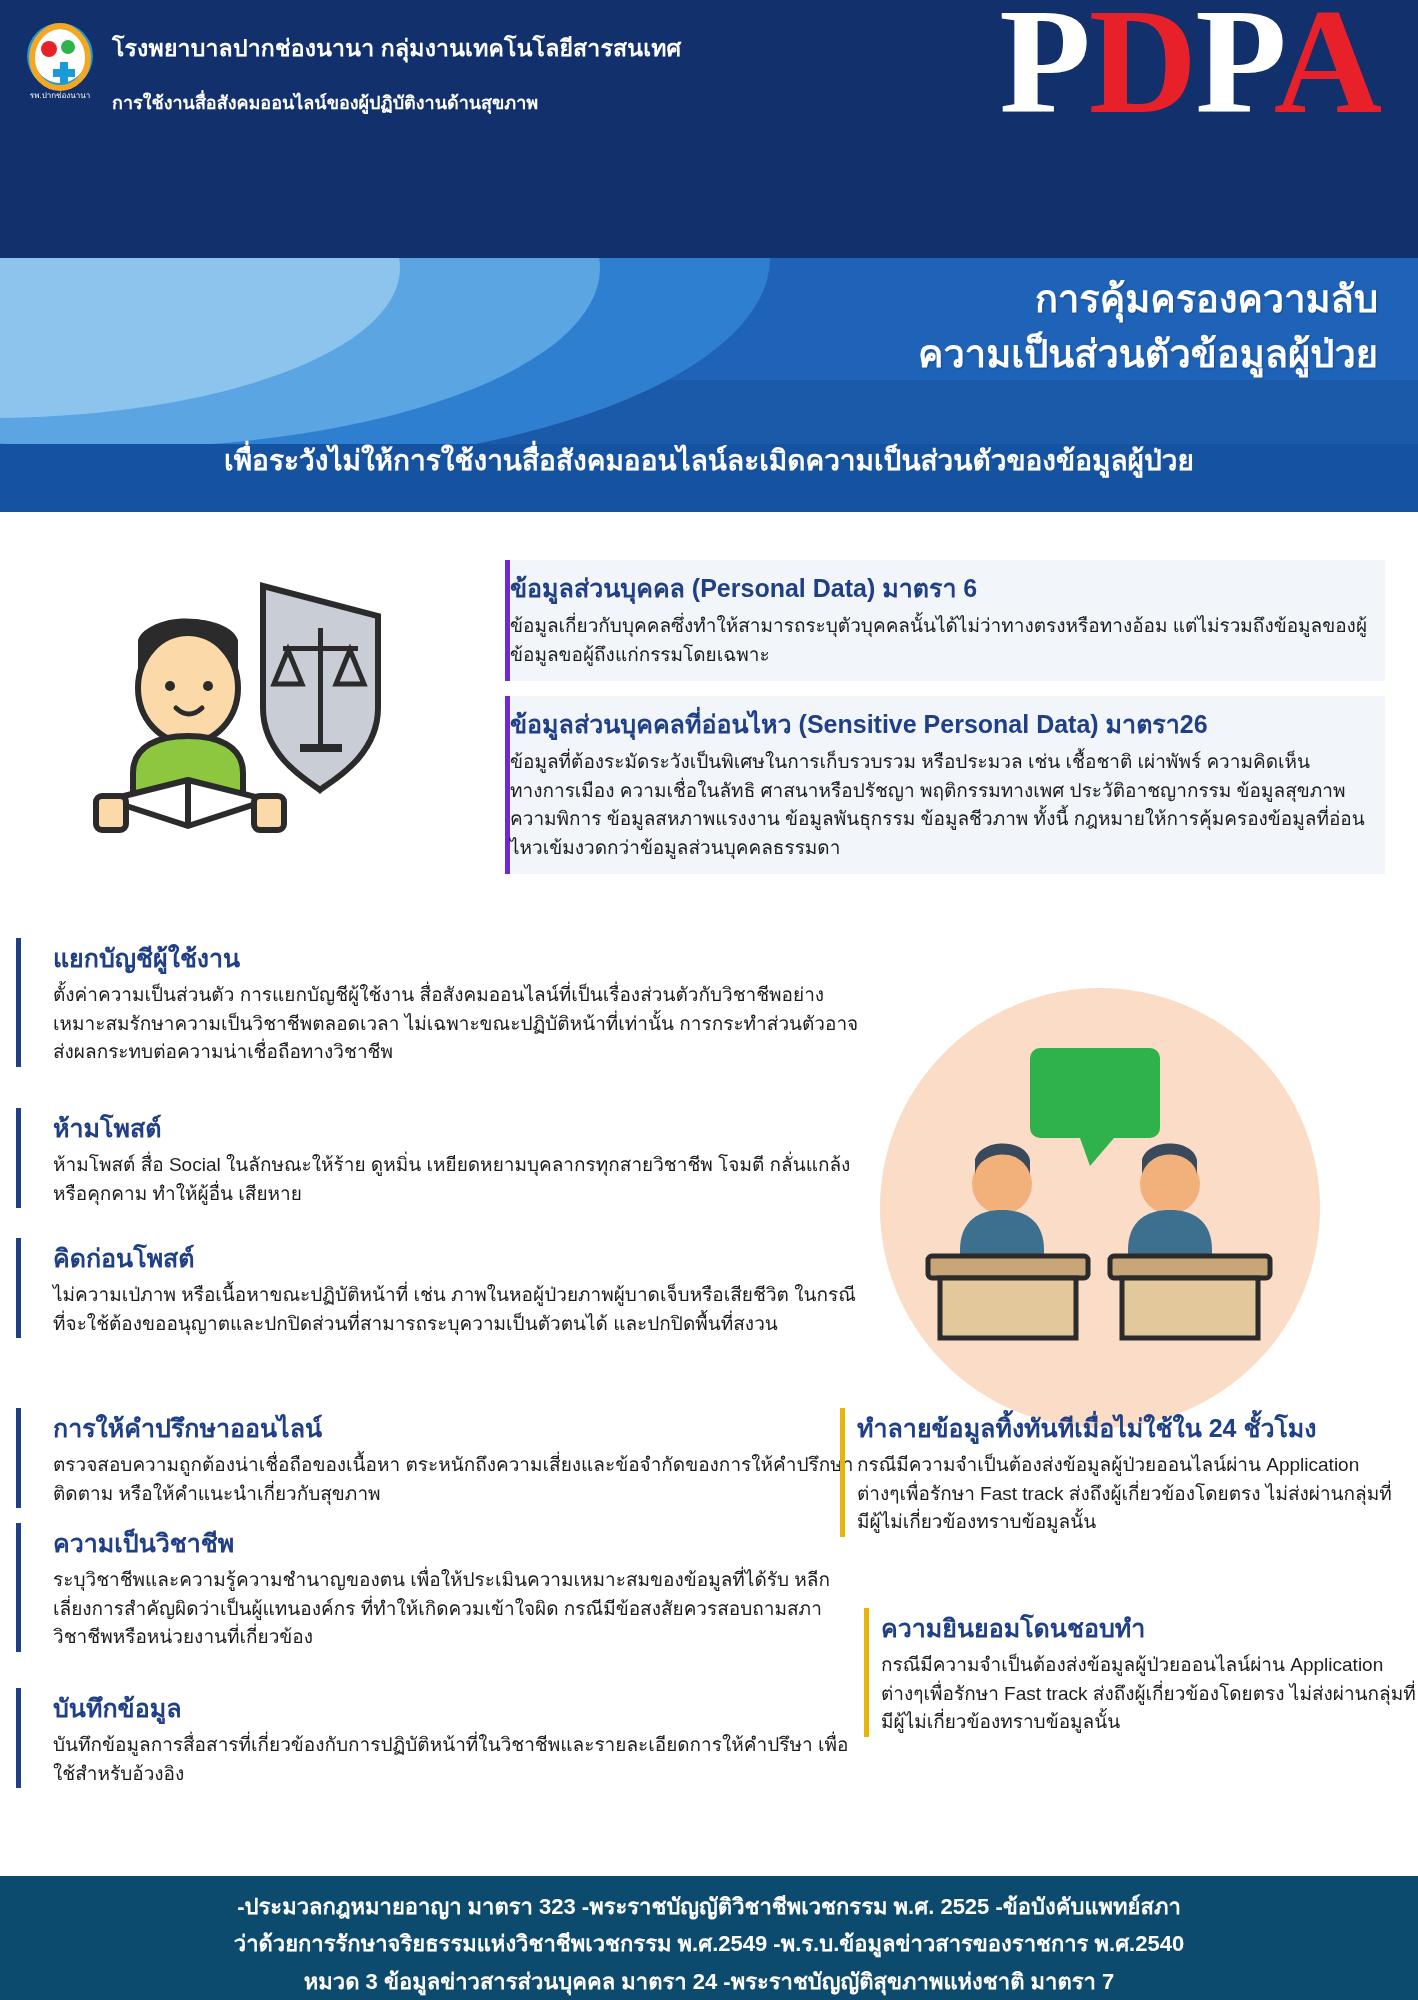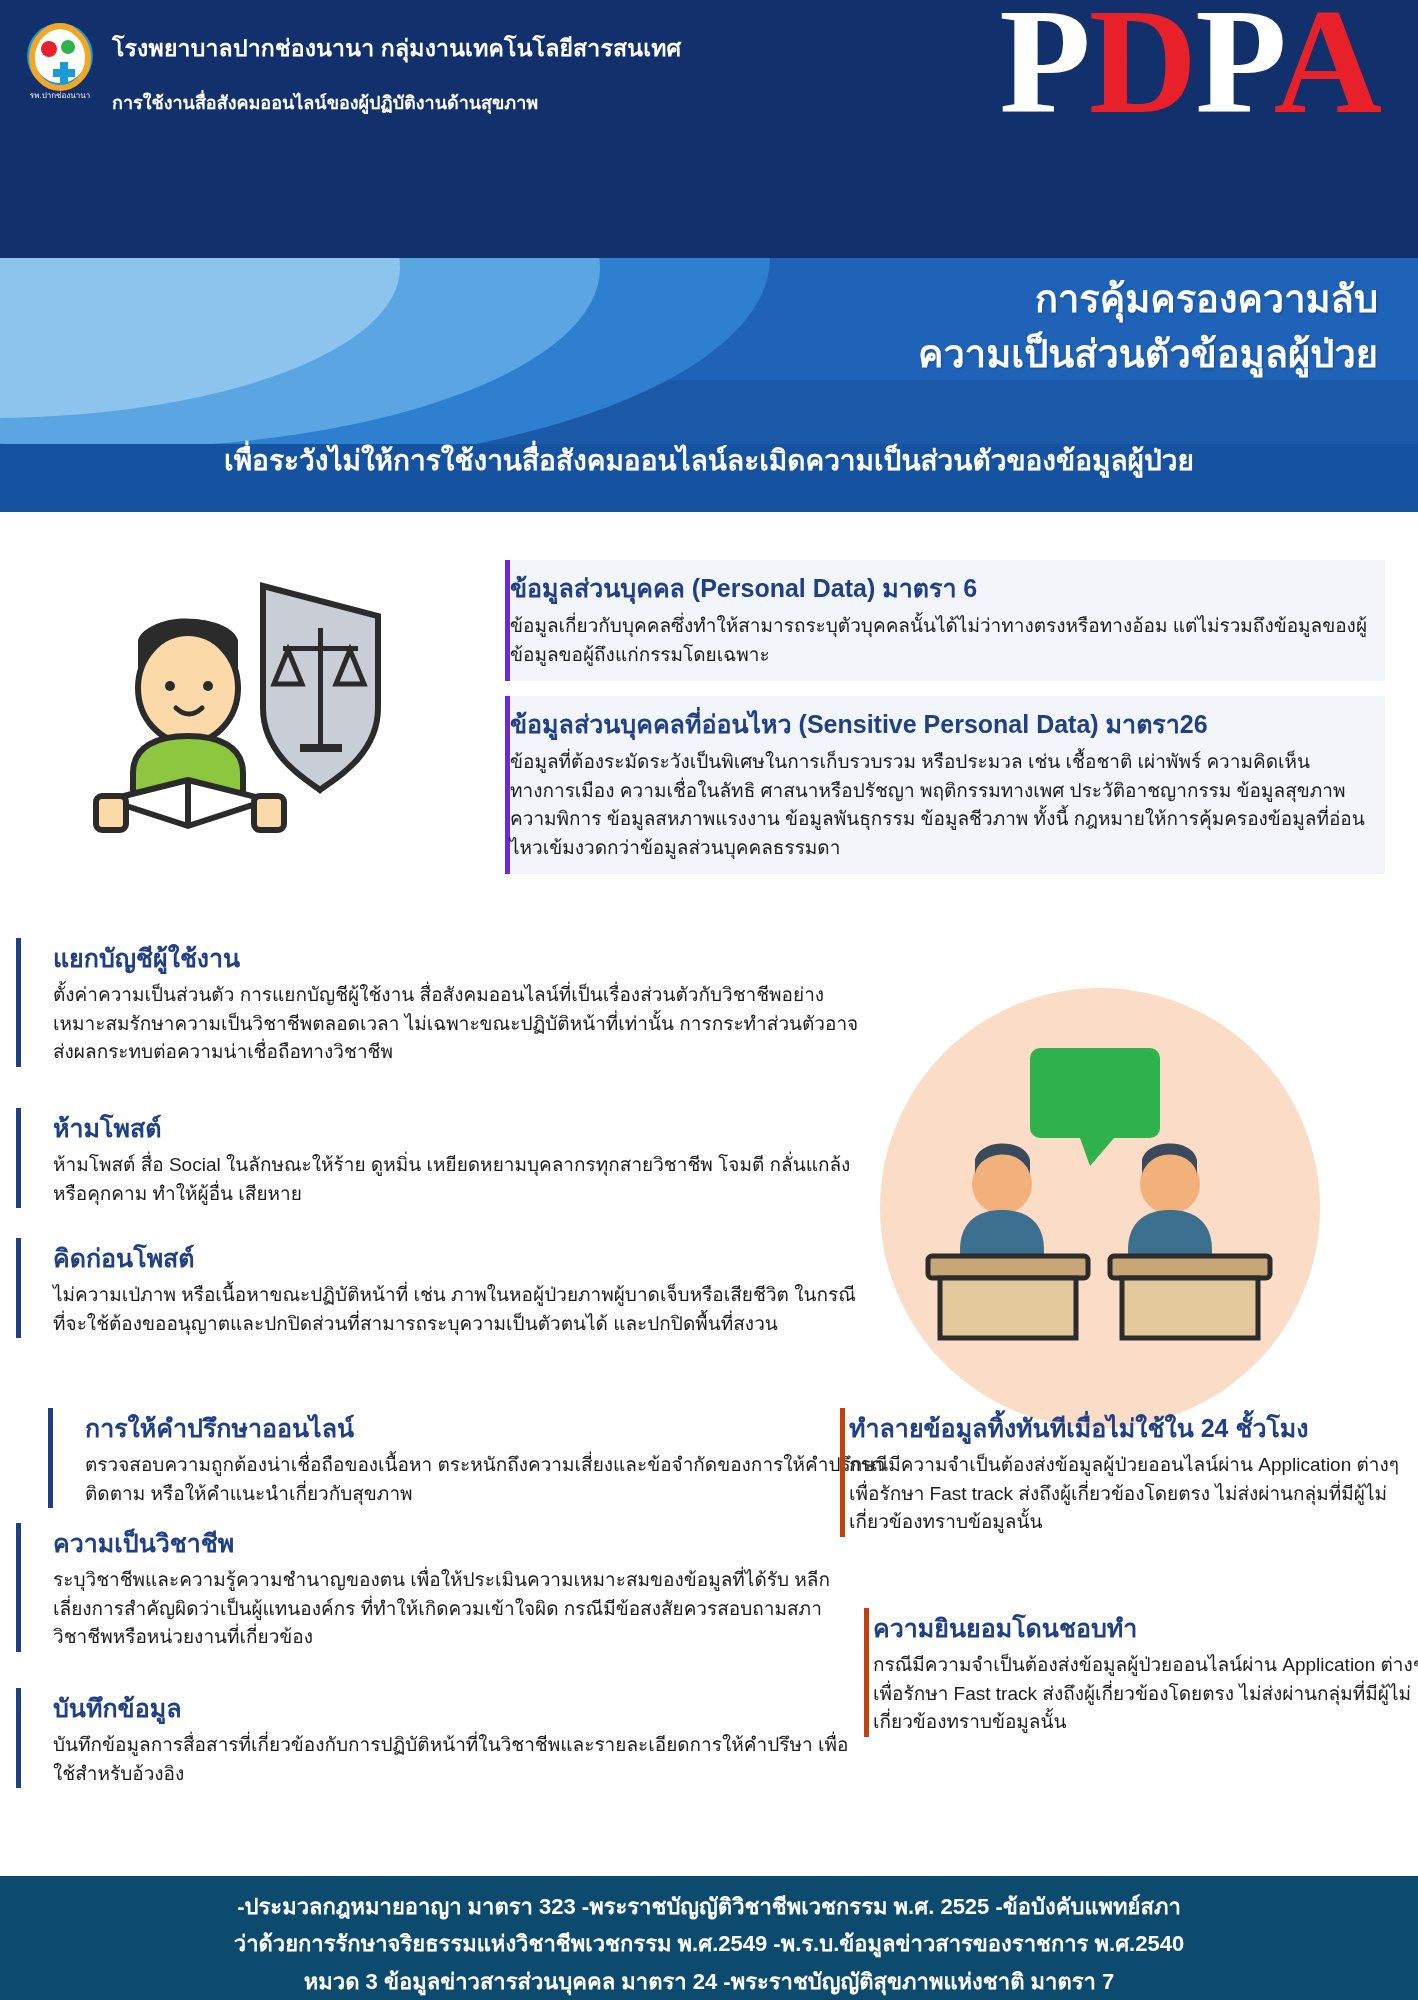--- a/index.html
+++ b/index.html
@@ -107,31 +107,31 @@
   #card-sensitive { left: 505px; top: 148px; width: 880px; }
 
   
   .item { position: absolute; width: 845px; padding-left: 32px; border-left: 5px solid #1f3f86; }
   .item-h { color: #1f3f86; font-weight: bold; font-size: 25px; margin-bottom: 3px; }
   .item-b { color: #1d1d1d; font-size: 19px; line-height: 1.5; }
 
   #it-account { left: 16px; top: 390px; }
   #it-nopost  { left: 16px; top: 560px; }
   #it-think   { left: 16px; top: 690px; }
-  #it-consult { left: 16px; top: 860px; margin-left: 32px; }
+  #it-consult { left: 16px; top: 860px; }
   #it-profess { left: 16px; top: 975px; }
   #it-record  { left: 16px; top: 1140px; }
 
   
   .circle-ill {
     position: absolute; left: 880px; top: 440px;
     width: 440px; height: 440px; border-radius: 50%;
     background: #fbdcc6;
   }
-  .right-item { position: absolute; width: 560px; padding-left: 4px; border-left: 5px solid #c2410c; }
+  .right-item { position: absolute; width: 560px; padding-left: 12px; border-left: 5px solid #eab308; }
   #it-destroy { left: 840px; top: 860px; }
   #it-consent { left: 864px; top: 1060px; }
 
   
   .footer {
     position: absolute; left: 0; top: 1876px;
     width: 1418px; height: 124px;
     background: #0c4a6e;
     color: #ffffff;
     text-align: center;

